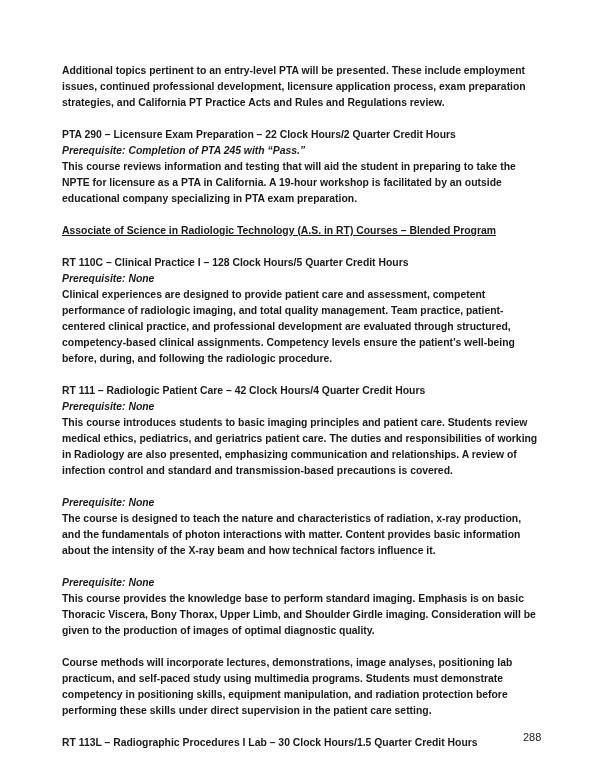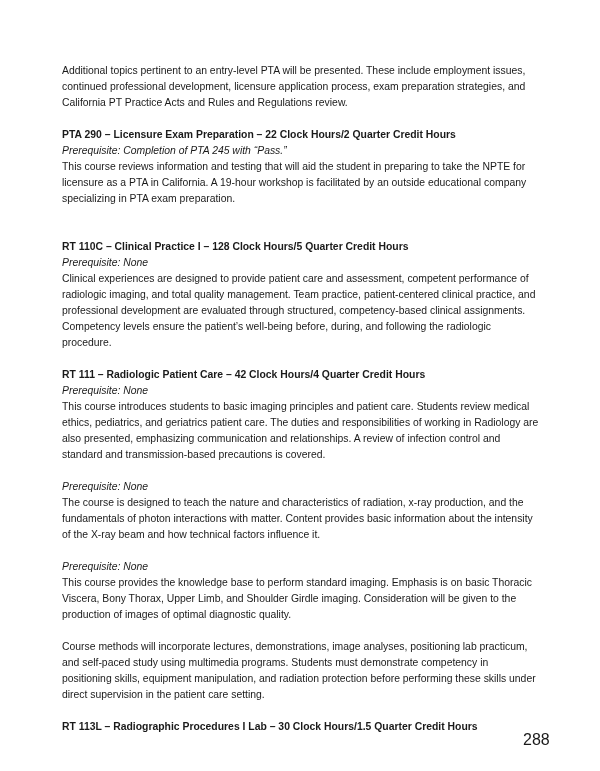--- a/index.html
+++ b/index.html
@@ -2,45 +2,46 @@
 <html><head>
 <meta charset="utf-8">
 <style>
   html, body { margin: 0; padding: 0; background: #ffffff; }
   body { width: 600px; height: 771px; position: relative; overflow: hidden; }
   .page {
     position: absolute; left: 62px; top: 63px; width: 478px;
     font-family: "Liberation Sans", sans-serif;
     font-size: 10.4px; line-height: 16px; color: #1a1a1a;
   }
-  p { margin: 0; }
+  p { margin: 0; font-weight: bold; }
   .gap { height: 16px; }
   .course-title { font-weight: bold; }
   .prereq { font-style: italic; }
   .section-heading { font-weight: bold; text-decoration: underline; }
   .page-number {
     position: absolute; left: 523px; top: 731px;
-    font-family: "Liberation Sans", sans-serif; font-size: 16px; color: #1a1a1a;
+    font-family: "Liberation Sans", sans-serif; font-size: 11px; color: #1a1a1a;
   }
 </style>
 </head>
 <body>
 
 <div class="page">
 
   <p>Additional topics pertinent to an entry-level PTA will be presented. These include employment issues, continued professional development, licensure application process, exam preparation strategies, and California PT Practice Acts and Rules and Regulations review.</p>
   <div class="gap"></div>
 
   <div>
     <p class="course-title">PTA 290 – Licensure Exam Preparation – 22 Clock Hours/2 Quarter Credit Hours</p>
     <p class="prereq">Prerequisite: Completion of PTA 245 with “Pass.”</p>
     <p>This course reviews information and testing that will aid the student in preparing to take the NPTE for licensure as a PTA in California. A 19-hour workshop is facilitated by an outside educational company specializing in PTA exam preparation.</p>
   </div>
   <div class="gap"></div>
 
+  <p class="section-heading">Associate of Science in Radiologic Technology (A.S. in RT) Courses – Blended Program</p>
   <div class="gap"></div>
 
   <div>
     <p class="course-title">RT 110C – Clinical Practice I – 128 Clock Hours/5 Quarter Credit Hours</p>
     <p class="prereq">Prerequisite: None</p>
     <p>Clinical experiences are designed to provide patient care and assessment, competent performance of radiologic imaging, and total quality management. Team practice, patient-centered clinical practice, and professional development are evaluated through structured, competency-based clinical assignments. Competency levels ensure the patient’s well-being before, during, and following the radiologic procedure.</p>
   </div>
   <div class="gap"></div>
 
   <div>

